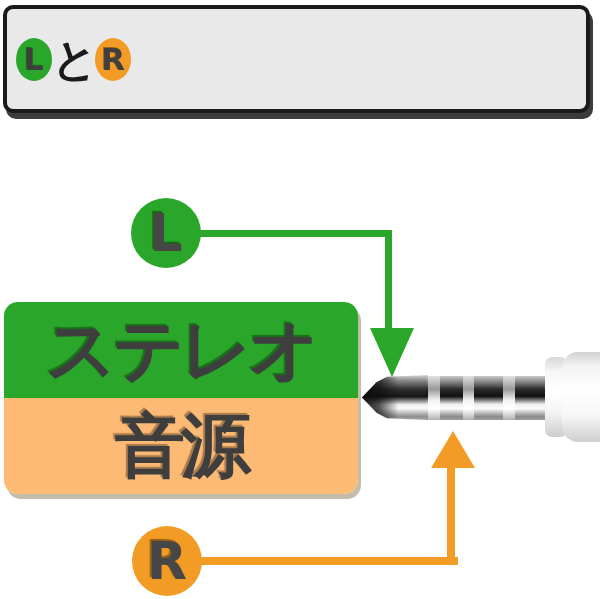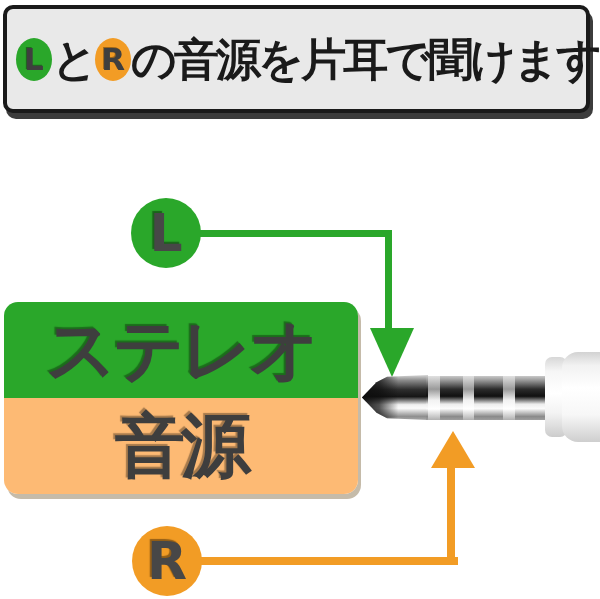--- a/index.html
+++ b/index.html
@@ -103,21 +103,20 @@
 </style>
 </head>
 <body>
 
 <div class="stage">
 
   <div class="banner">
     <span class="chip green">L</span>
     <span class="banner-text">と</span>
     <span class="chip orange">R</span>
-    <span class="banner-text">の音源を片耳で聞けます</span>
   </div>
 
   <div class="badge l">L</div>
   <div class="cline green-h"></div>
   <div class="cline green-v"></div>
   <div class="green-arrow"></div>
 
   <div class="source-box">
     <div class="half top">ステレオ</div>
     <div class="half bottom">音源</div>

